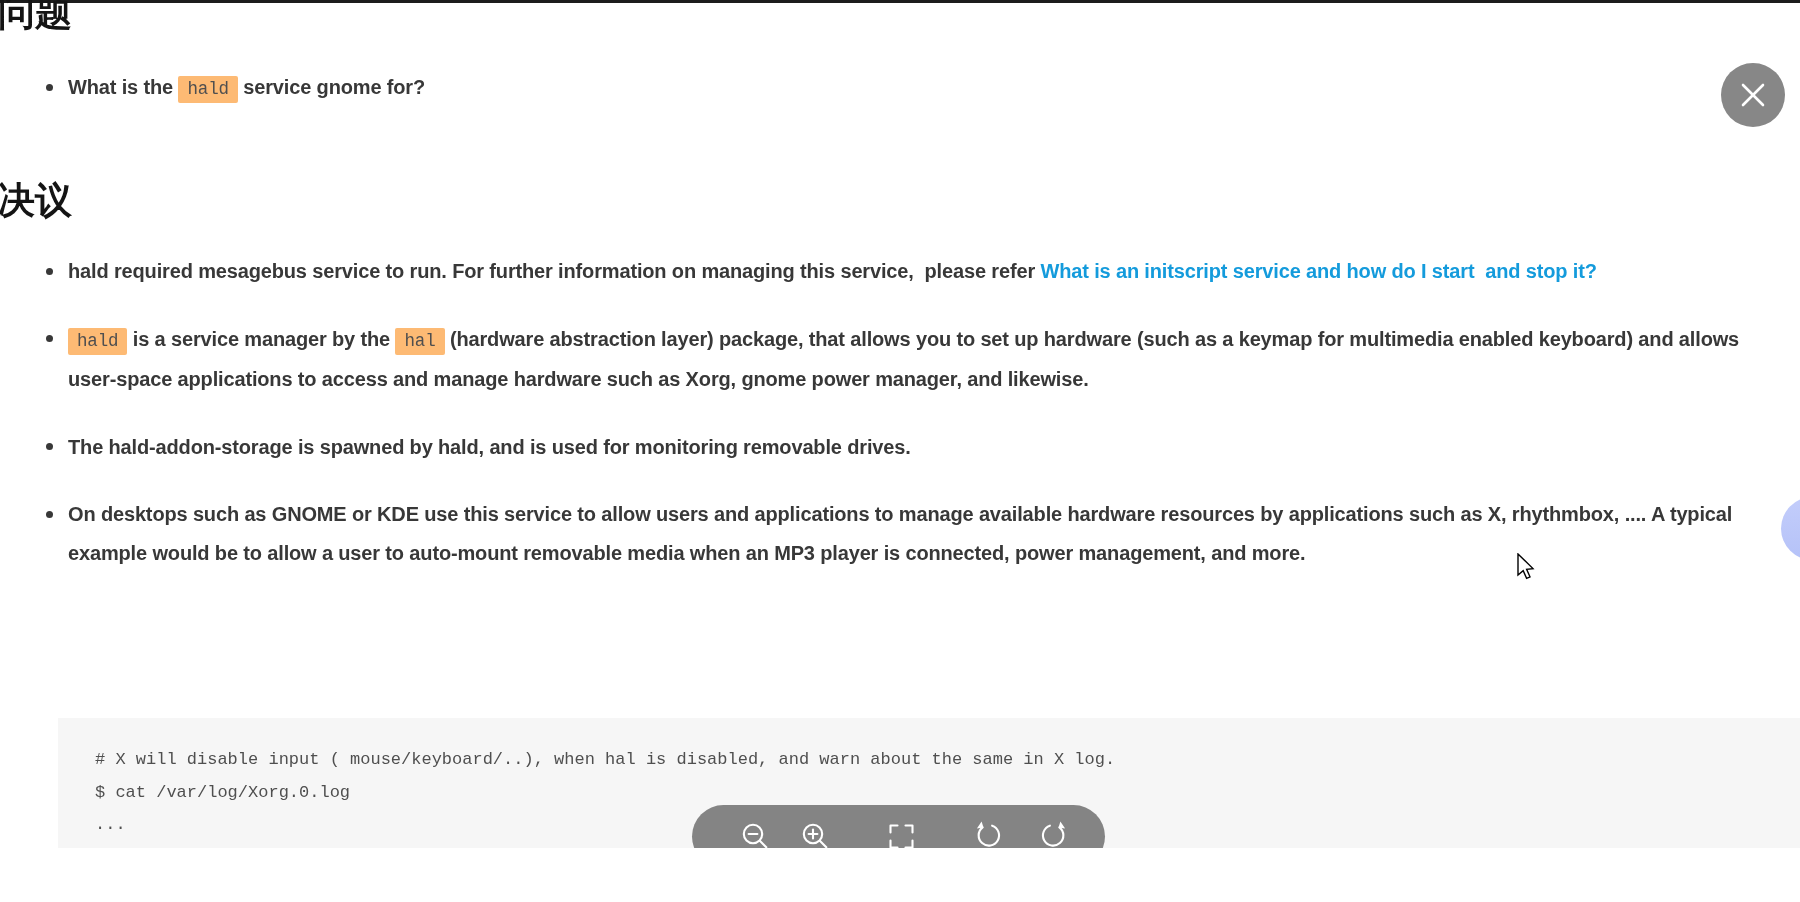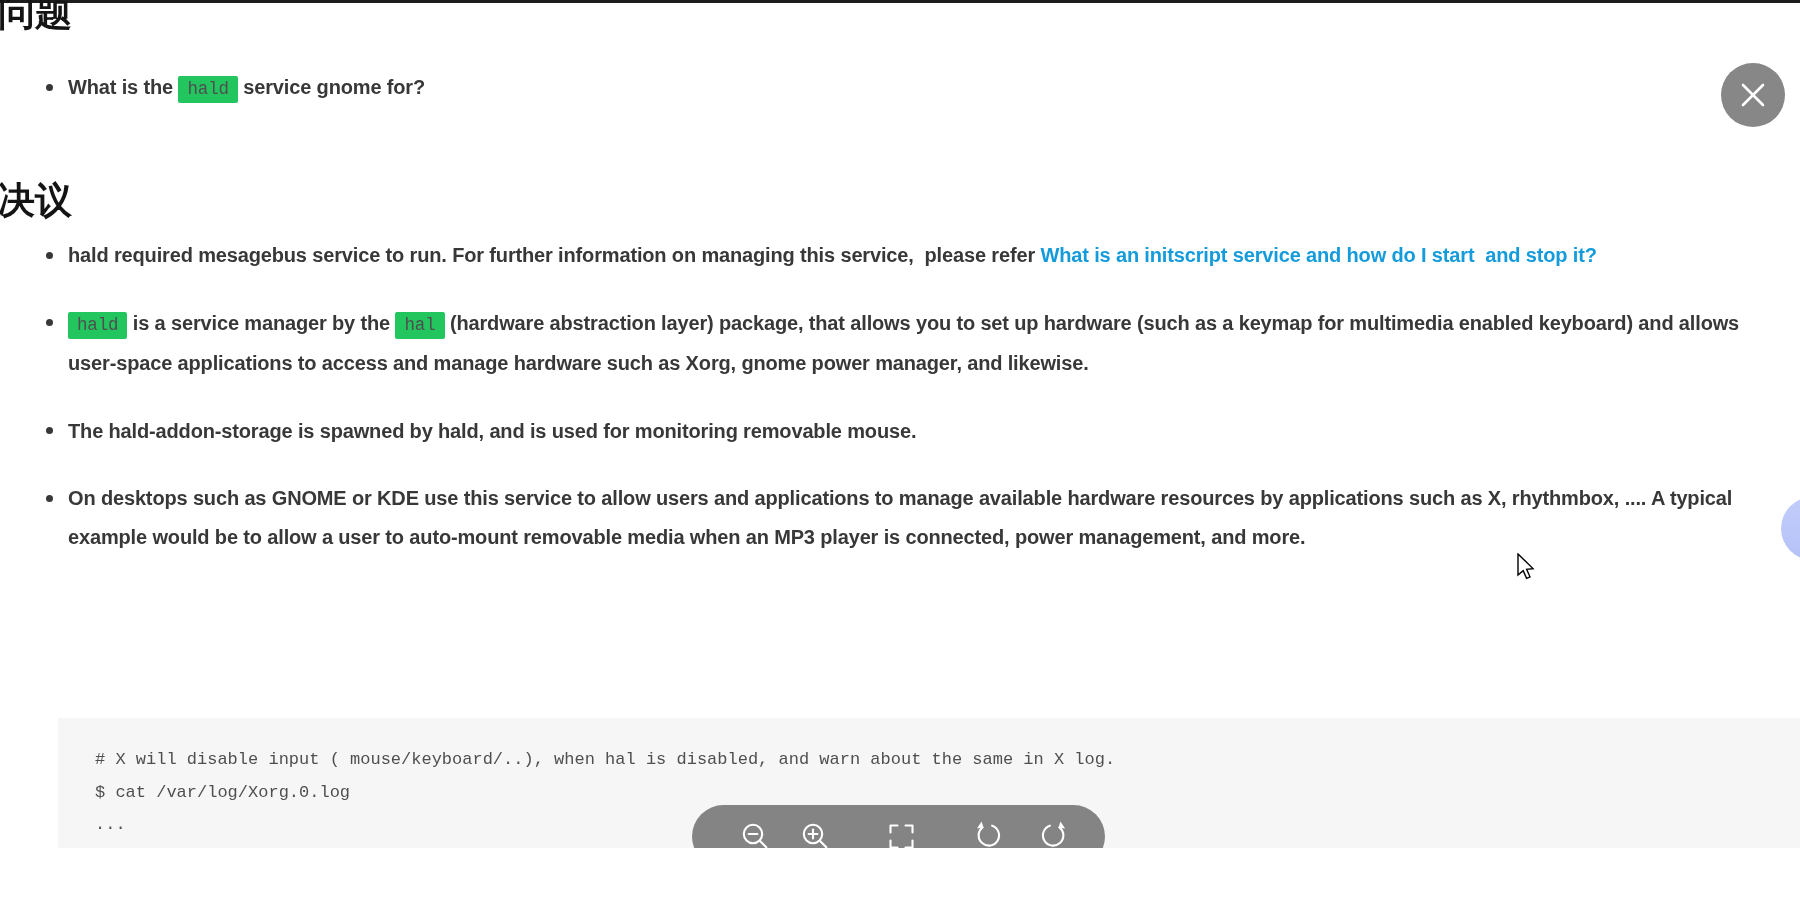--- a/index.html
+++ b/index.html
@@ -13,33 +13,33 @@
   .sec-heading {
     position:absolute; left:-2px; margin:0; font-size:37px; line-height:42px;
     font-weight:700; color:#141414; font-family:"Liberation Serif", serif;
     white-space:nowrap;
   }
   #question-heading { top:-8px; }
   #resolution-heading { top:180px; }
 
   ul.doc-list { list-style:none; margin:0; padding:0 0 0 68px; position:absolute; left:0; width:1745px; }
   #question-list { top:68px; }
-  #resolution-list { top:236px; }
+  #resolution-list { top:252px; }
   ul.doc-list li {
     position:relative; font-size:20px; line-height:38.5px; font-weight:600;
     color:#383838; margin:0 0 29px 0; white-space:pre-wrap; letter-spacing:-0.15px;
   }
   ul.doc-list li::before {
     content:''; position:absolute; left:-22px; top:15.5px; width:7px; height:7px;
     border-radius:50%; background:#383838;
   }
   .inline-code {
     font-family:"Liberation Mono","DejaVu Sans Mono",monospace;
     font-size:17.5px; font-weight:400; color:#4f4f4f;
-    background:#22c55e; padding:3px 9px 4px 9px; border-radius:2px;
+    background:#fdba74; padding:3px 9px 4px 9px; border-radius:2px;
   }
   a.doc-link { color:#149bdc; text-decoration:none; font-weight:600; cursor:pointer; }
 
   pre.code-block {
     position:absolute; top:718px; left:58px; width:1742px; height:184px; margin:0;
     background:#f6f6f6; padding:26px 20px 0 37px;
     font-family:"Liberation Mono","DejaVu Sans Mono",monospace;
     font-size:17px; line-height:32.5px; font-weight:400; color:#4f4f4f;
     white-space:pre; overflow:hidden;
   }
@@ -87,21 +87,21 @@
 
   <ul class="doc-list" id="question-list">
       <li><span>What is the </span><code class="inline-code">hald</code><span> service gnome for?</span></li>
     </ul>
 
   <h2 class="sec-heading" id="resolution-heading">决议</h2>
 
   <ul class="doc-list" id="resolution-list">
       <li><span>hald required mesagebus service to run. For further information on managing this service,  please refer </span><a class="doc-link" href="#">What is an initscript service and how do I start  and stop it?</a></li>
       <li><code class="inline-code">hald</code><span> is a service manager by the </span><code class="inline-code">hal</code><span> (hardware abstraction layer) package, that allows you to set up hardware (such as a keymap for multimedia enabled keyboard) and allows user-space applications to access and manage hardware such as Xorg, gnome power manager, and likewise.</span></li>
-      <li><span>The hald-addon-storage is spawned by hald, and is used for monitoring removable mouse.</span></li>
+      <li><span>The hald-addon-storage is spawned by hald, and is used for monitoring removable drives.</span></li>
       <li><span>On desktops such as GNOME or KDE use this service to allow users and applications to manage available hardware resources by applications such as X, rhythmbox, .... A typical example would be to allow a user to auto-mount removable media when an MP3 player is connected, power management, and more.</span></li>
     </ul>
 
   <pre class="code-block"># X will disable input ( mouse/keyboard/..), when hal is disabled, and warn about the same in X log.
 $ cat /var/log/Xorg.0.log
 ...
 The server relies on HAL to provide list of input devices.
 If no devices become available, reconfire HAL or disable AutoAddDevices</pre>
 
   <div class="img-toolbar">

